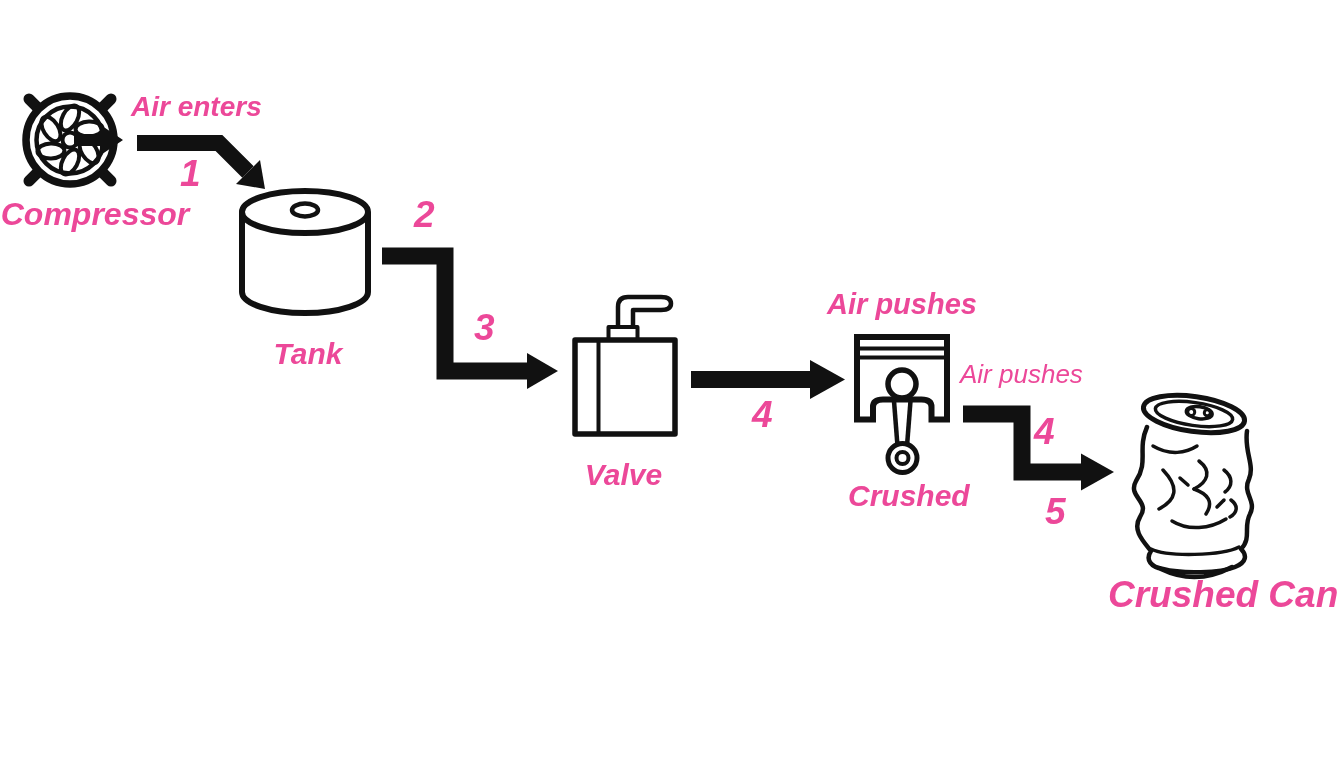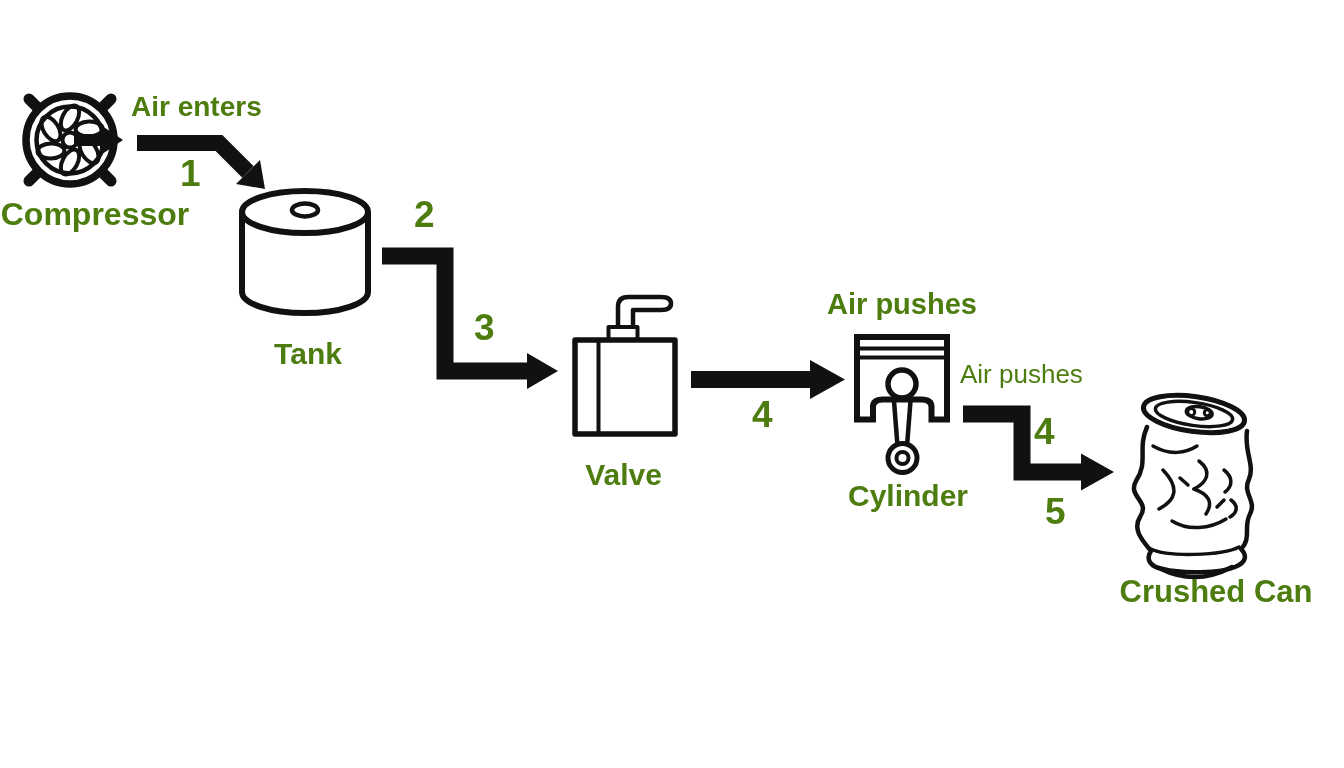--- a/index.html
+++ b/index.html
@@ -10,21 +10,22 @@
     font-family:"Liberation Sans", sans-serif;
     color:#111111;
     overflow:hidden;
   }
   .diagram-svg{position:absolute;left:0;top:0;width:1344px;height:768px;}
   .lbl{
     position:absolute;
     font-weight:700;
     line-height:1;
     white-space:nowrap;
-    color:#4d7c0f;
+    color:#ec4899;
+    font-style:italic;
   }
   .center{text-align:center;}
   .num{font-size:37px;font-weight:700;}
   .node-label{font-size:30px;}
   .annot{font-size:29px;}
   .annot-regular{font-weight:400;font-size:26px;}
 
   
   #t-air-enters{left:131px;top:93px;font-size:28px;}
   #t-num1{left:180px;top:155px;}
@@ -33,21 +34,21 @@
   #t-tank{left:248px;top:315px;width:120px;margin-top:24px;}
   #t-num3{left:474px;top:309px;}
   #t-valve{left:563px;top:460px;width:121px;}
   #t-num4a{left:752px;top:396px;}
   #t-airpushes-top{left:827px;top:290px;width:150px;}
   #t-cylinder{left:848px;top:481px;width:120px;}
   #t-airpushes-side{left:960px;top:361px;}
   #t-num4b{left:1034px;top:413px;}
   #t-num5{left:1045px;top:493px;}
   #t-cancrushed{left:1093px;top:343px;font-size:30px;}
-  #t-crushedcan{left:1108px;top:576px;width:200px;font-size:31px;margin-left:8px;}
+  #t-crushedcan{left:1108px;top:576px;width:200px;font-size:37px;}
 </style>
 </head>
 <body>
 
 <div class="canvas">
 
   <svg class="diagram-svg" viewBox="0 0 1344 768" fill="none" stroke="#111111">
 
     <g stroke-linecap="round">
       <line x1="97" y1="113" x2="111" y2="99" stroke-width="11"></line>
@@ -157,21 +158,21 @@
   <div id="t-tank" class="lbl node-label center">Tank</div>
 
   <div id="t-num3" class="lbl num">3</div>
 
   <div id="t-valve" class="lbl node-label center">Valve</div>
 
   <div id="t-num4a" class="lbl num">4</div>
 
   <div id="t-airpushes-top" class="lbl annot center">Air pushes</div>
 
-  <div id="t-cylinder" class="lbl node-label center">Cylinder</div>
+  <div id="t-cylinder" class="lbl node-label center">Crushed</div>
 
   <div id="t-airpushes-side" class="lbl annot-regular">Air pushes</div>
 
   <div id="t-num4b" class="lbl num">4</div>
 
   <div id="t-num5" class="lbl num">5</div>
 
 
   <div id="t-crushedcan" class="lbl node-label center">Crushed Can</div>
 

